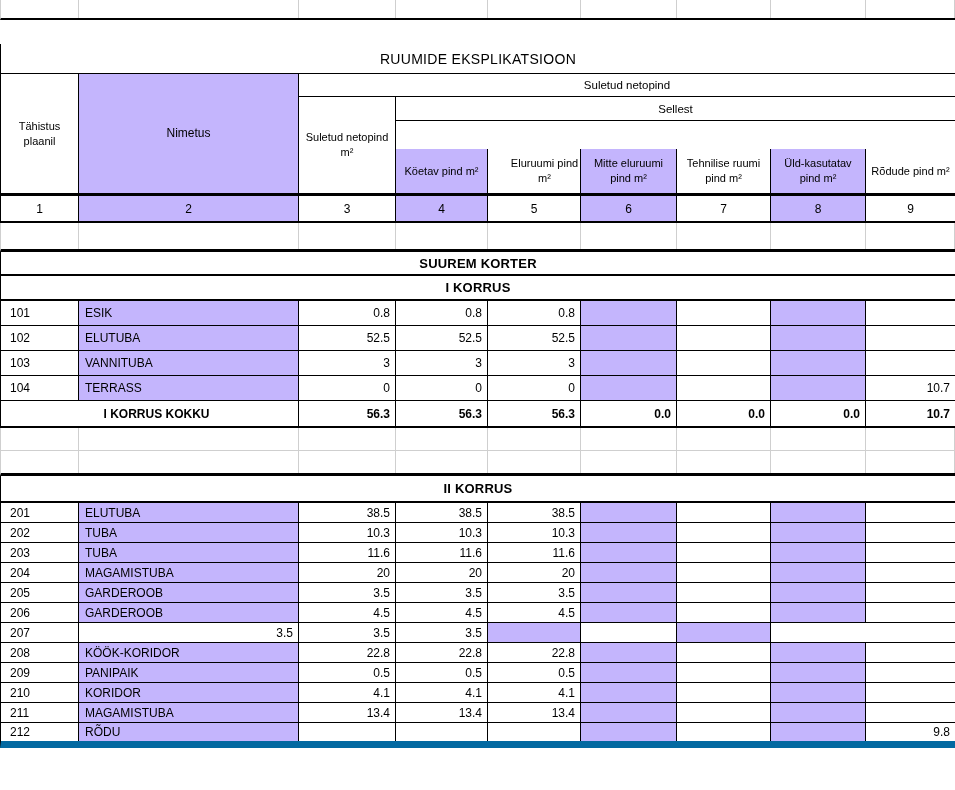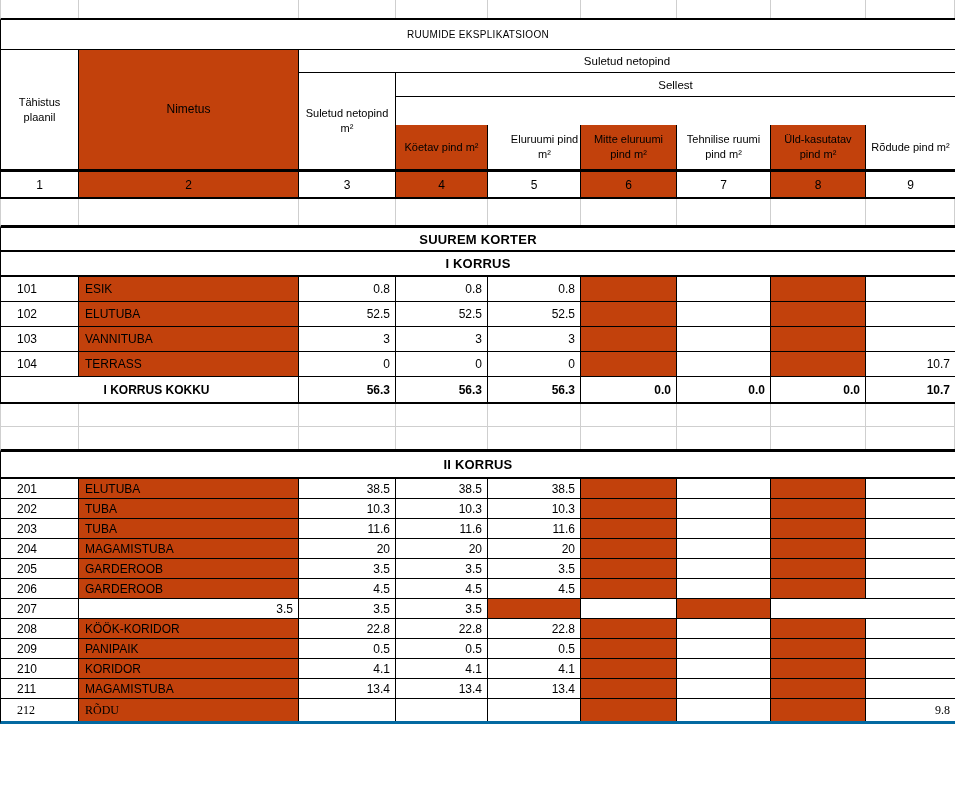--- a/index.html
+++ b/index.html
@@ -6,34 +6,34 @@
   html,body { background:#fff; }
   body { font-family: "Liberation Sans", sans-serif; color:#000; }
   .sheet { position:relative; width:955px; height:790px; overflow:hidden; background:#fff; }
 
   
   .grid { display:grid; grid-template-columns:78px 220px 97px 92px 93px 96px 94px 95px auto; width:100%; }
   .row  { width:100%; border-left:1px solid #000; }
   .c    { border-right:1px solid #000; display:flex; align-items:center; overflow:hidden; font-size:12px; }
   .c:last-child { border-right:none; }
   .cc   { justify-content:center; }
-  .num  { padding-left:16px; }
+  .num  { padding-left:9px; }
   .name { padding-left:6px; }
   .val  { justify-content:flex-end; padding-right:5px; }
-  .shade{ background:#c2410c; }
+  .shade{ background:#c4b5fd; }
 
   
   .sp { border-left:1px solid #cfcfcf; }
   .sp .c { border-right:1px solid #cfcfcf; }
   .spA { height:20px; border-bottom:2px solid #000; }
   .spB { height:29px; border-bottom:3px solid #000; }
   .spC { height:23px; border-bottom:1px solid #cfcfcf; }
   .spD { height:25px; border-bottom:3px solid #000; }
 
-  .title-row { height:30px; border-bottom:1px solid #000; display:flex; align-items:center; justify-content:center; font-size:10px; letter-spacing:.3px; }
+  .title-row { height:30px; border-bottom:1px solid #000; display:flex; align-items:center; justify-content:center; font-size:14px; letter-spacing:.3px;margin-top:24px; }
 
   
   .header { height:122px; border-bottom:3px solid #000; display:flex; }
   .hc { display:flex; align-items:center; justify-content:center; text-align:center; white-space:pre-line; font-size:11px; line-height:1.35; border-right:1px solid #000; overflow:hidden; }
   .h-col1 { width:78px; }
   .h-col2 { width:220px; font-size:12px; }
   .h-right { flex:1; display:flex; flex-direction:column; }
   .hband { display:flex; align-items:center; justify-content:center; font-size:11.5px; border-bottom:1px solid #000; }
   .hband1 { height:23px; }
   .hband2 { height:24px; }
@@ -49,21 +49,21 @@
   .numbers .c { font-size:12px; }
 
   .band { display:flex; align-items:center; justify-content:center; border-bottom:2px solid #000; }
   .band span { font-weight:700; font-size:13px; letter-spacing:.2px; }
   .band-ap { height:24px; }
   .band-f1 { height:25px; }
   .band-f2 { height:27px; }
 
   .r1 { height:25px; border-bottom:1px solid #000; }
   .r2 { height:20px; border-bottom:1px solid #000; }
-  .r2last { height:25px; border-bottom:3px solid #0369a1;font-family:Liberation Serif, serif; }
+  .r2last { height:25px; border-bottom:7px solid #0369a1; }
 
   .total { height:27px; border-bottom:2px solid #000; grid-template-columns:298px 97px 92px 93px 96px 94px 95px auto; }
   .total .c { font-weight:700; font-size:12px;margin-left:14px; }
   .total .lbl { justify-content:center; }
 </style>
 </head>
 <body>
 
 <div class="sheet">
 

